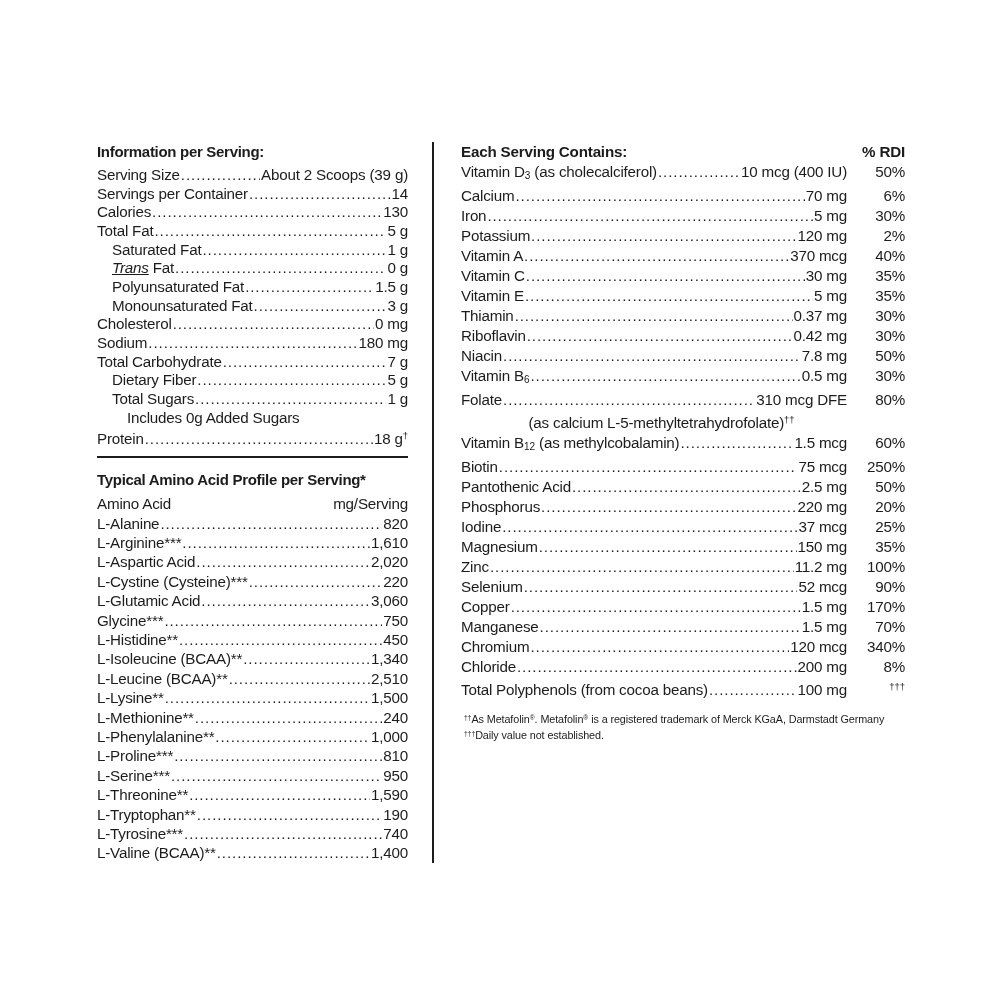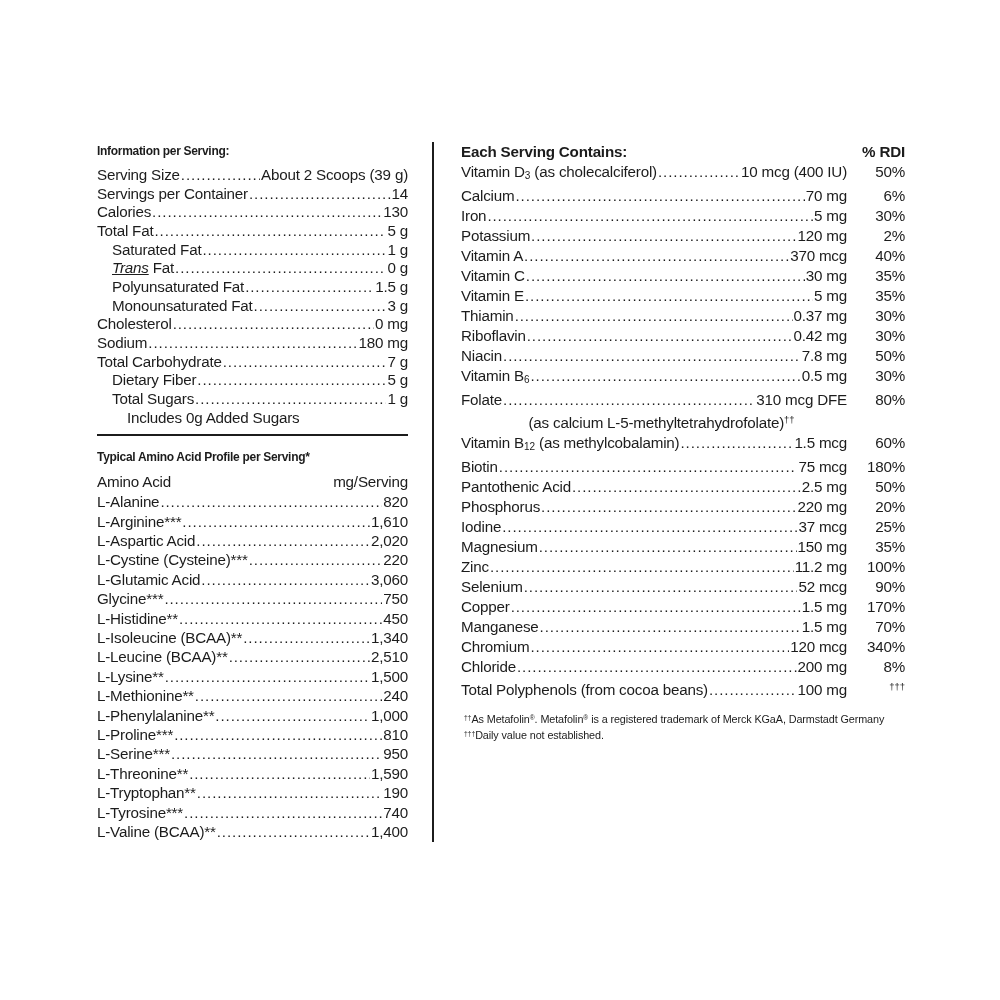--- a/index.html
+++ b/index.html
@@ -25,21 +25,21 @@
   .col { display: block; }
   .col.left  { width: 311px; }
   .col.right { width: 444px; }
   .vdivider {
     width: 2px;
     background: #1c1c1c;
     margin-left: 24px;
     margin-right: 27px;
   }
   h3 {
-    font-size: 12px;
+    font-size: 15px;
     font-weight: bold;
     letter-spacing: -0.3px;
     margin: 0 0 5px 0;
     line-height: 19px;
     white-space: nowrap;
   }
   .row {
     display: flex;
     align-items: baseline;
     font-size: 15.2px;
@@ -158,20 +158,25 @@
           <span class="val">5 g</span>
         </div>
         <div class="row" style="padding-left: 15px;">
           <span class="lbl">Total Sugars</span>
           <span class="leader"></span>
           <span class="val">1 g</span>
         </div>
         <div class="row" style="padding-left: 30px;">
           <span class="lbl">Includes 0g Added Sugars</span>
         </div>
+        <div class="row">
+          <span class="lbl">Protein</span>
+          <span class="leader"></span>
+          <span class="val"><span>18 g</span><sup>†</sup></span>
+        </div>
       </div>
 
     <hr class="rule">
 
     <h3 class="amino-head-gap">Typical Amino Acid Profile per Serving*</h3>
     <div class="row spread colhead">
       <span>Amino Acid</span>
       <span>mg/Serving</span>
     </div>
     <div class="rows amino">
@@ -355,21 +360,21 @@
         <div class="row">
           <span class="lbl"><span>Vitamin B</span><sub>12</sub><span> (as methylcobalamin)</span></span>
           <span class="leader"></span>
           <span class="val">1.5 mcg</span>
           <span class="rdicell">60%</span>
         </div>
         <div class="row">
           <span class="lbl">Biotin</span>
           <span class="leader"></span>
           <span class="val">75 mcg</span>
-          <span class="rdicell">180%</span>
+          <span class="rdicell">250%</span>
         </div>
         <div class="row">
           <span class="lbl">Pantothenic Acid</span>
           <span class="leader"></span>
           <span class="val">2.5 mg</span>
           <span class="rdicell">50%</span>
         </div>
         <div class="row">
           <span class="lbl">Phosphorus</span>
           <span class="leader"></span>

